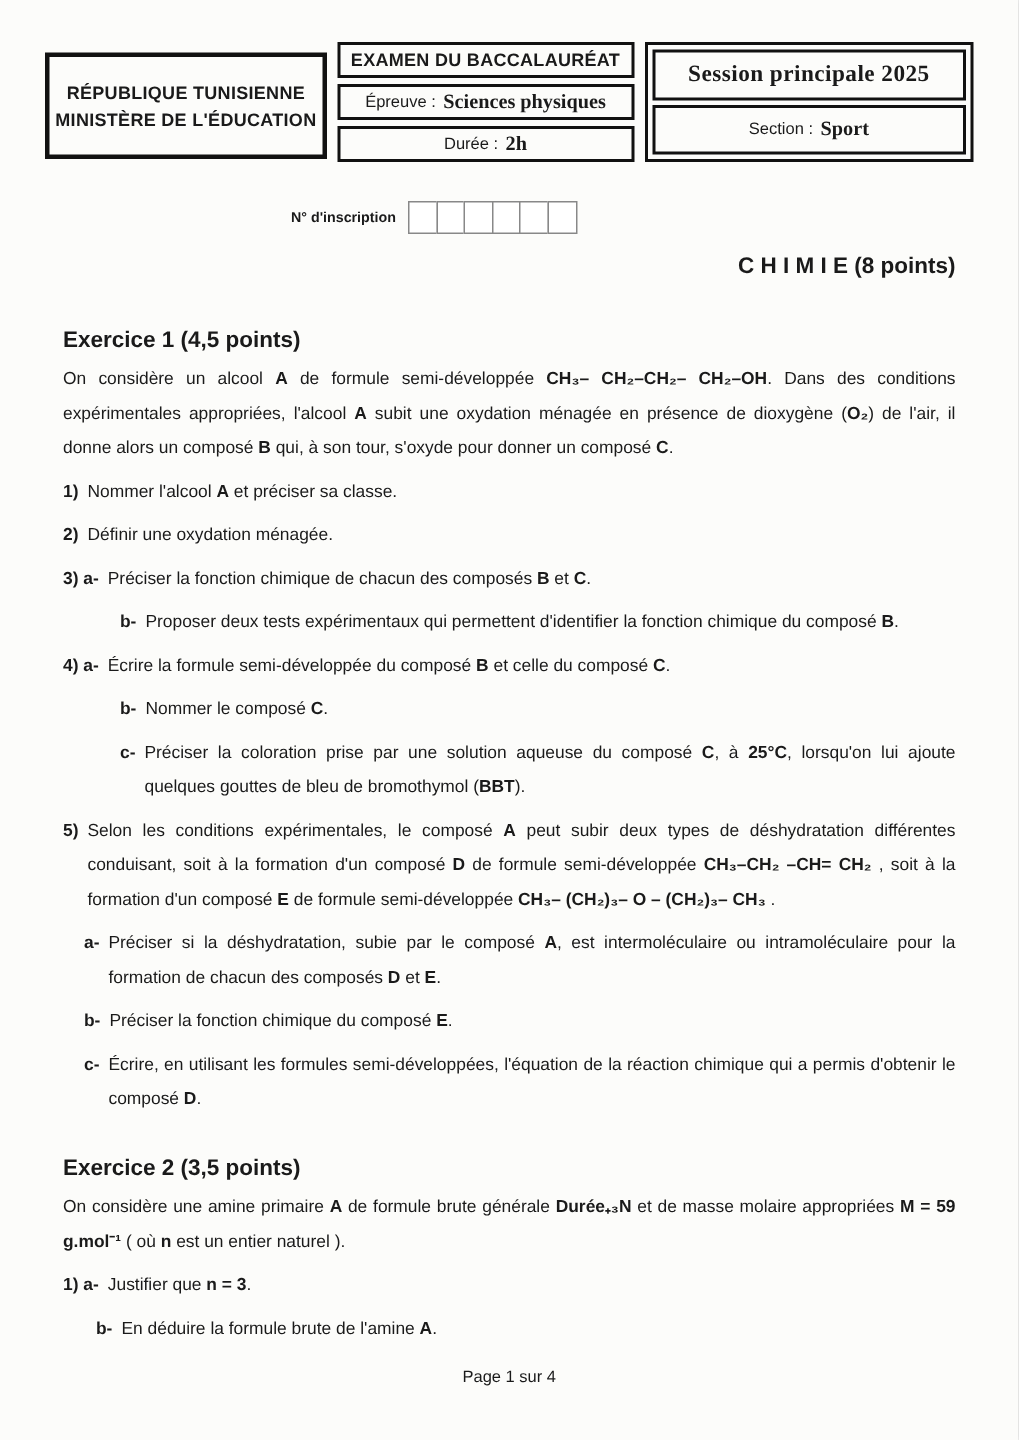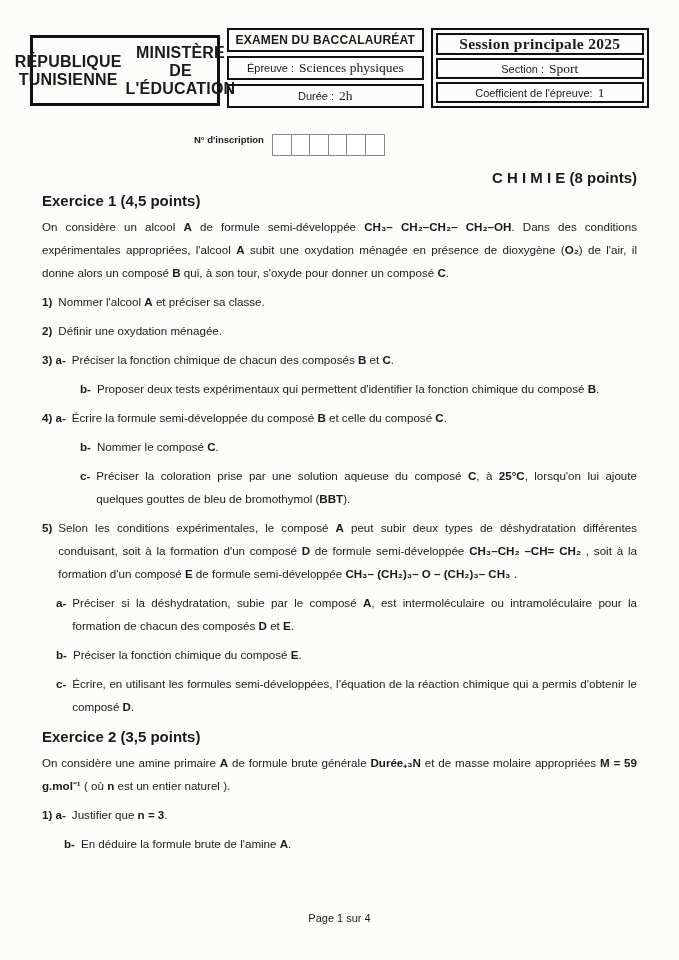--- a/index.html
+++ b/index.html
@@ -10,44 +10,44 @@
     padding:28px 42px 16px 42px;
     display:flex;flex-direction:column;
     position:relative;overflow:hidden;
     box-shadow:0 0 4px rgba(0,0,0,.25);
     margin:0 auto;
   }
   
   .header{display:flex;align-items:stretch;gap:7px;margin:0 -12px;height:80px;}
   .inst-box{
     width:184px;border:3px solid #111;
-    display:flex;flex-direction:row;justify-content:center;align-items:center;
-    gap:4px;font-weight:bold;font-size:16px;text-align:center;
+    display:flex;flex-direction:column;justify-content:center;align-items:center;
+    gap:4px;font-weight:bold;font-size:12px;text-align:center;
     margin:7px 0 2px 0;letter-spacing:.2px;
   }
   .hcol{display:flex;flex-direction:column;}
   .hcol.mid{width:200px;gap:4px;}
   .hcol.rightcol{width:222px;border:2px solid #111;padding:3px;gap:3px;box-sizing:border-box;}
   .hcell{
     border:2px solid #111;flex:1;
     display:flex;align-items:center;justify-content:center;
     font-size:11px;gap:5px;background:transparent;padding:0 3px;white-space:nowrap;
   }
   .sans-b{font-weight:bold;font-size:12px;letter-spacing:.2px;}
-  .serif-b{font-family:"Liberation Serif", serif;font-weight:normal;font-size:13.5px;}
+  .serif-b{font-family:"Liberation Serif", serif;font-weight:bold;font-size:13.5px;}
   .session-text{font-family:"Liberation Serif", serif;font-weight:bold;font-size:15.5px;letter-spacing:.3px;}
   
-  .inscription{display:flex;align-items:flex-start;gap:10px;margin:26px 0 0 152px;height:22px;}
+  .inscription{display:flex;align-items:center;gap:10px;margin:26px 0 0 152px;height:22px;}
   .ins-label{font-size:9.5px;font-weight:bold;}
   .ins-grid{display:flex;}
   .ins-cell{width:18px;height:20px;border:1.5px solid #888;margin-left:-1.5px;background:#fff;}
   
   .subject-title{text-align:right;font-weight:bold;font-size:15px;margin-top:13px;}
-  .ex-title{font-weight:bold;font-size:15px;margin-top:6px;}
-  .ex-title.ex2{margin-top:10px;}
+  .ex-title{font-weight:bold;font-size:15px;margin-top:32px;}
+  .ex-title.ex2{margin-top:26px;}
   .para{margin-top:6px;line-height:23px;font-size:11.6px;text-align:justify;}
   .item{display:flex;margin-top:6px;line-height:23px;font-size:11.6px;}
   .item .marker{font-weight:bold;margin-right:6px;white-space:pre;}
   .item .txt{flex:1;text-align:justify;}
   .b{font-weight:bold;}
   .footer{margin-top:auto;text-align:center;font-weight:normal;font-size:11px;padding-bottom:20px;}
 </style>
 </head>
 <body>
 
@@ -71,24 +71,20 @@
         <span class="serif-b">2h</span>
       </div>
     </div>
     <div class="hcol rightcol">
       <div class="hcell">
         <span class="session-text">Session principale 2025</span>
       </div>
       <div class="hcell">
         <span>Section :</span>
         <span class="serif-b">Sport</span>
-      </div>
-      <div class="hcell">
-        <span>Coefficient de l'épreuve:</span>
-        <span class="serif-b">1</span>
       </div>
     </div>
   </div>
 
   <div class="inscription">
     <span class="ins-label">N° d'inscription</span>
     <div class="ins-grid" id="ins-grid">
         <div class="ins-cell"></div>
         <div class="ins-cell"></div>
         <div class="ins-cell"></div>

